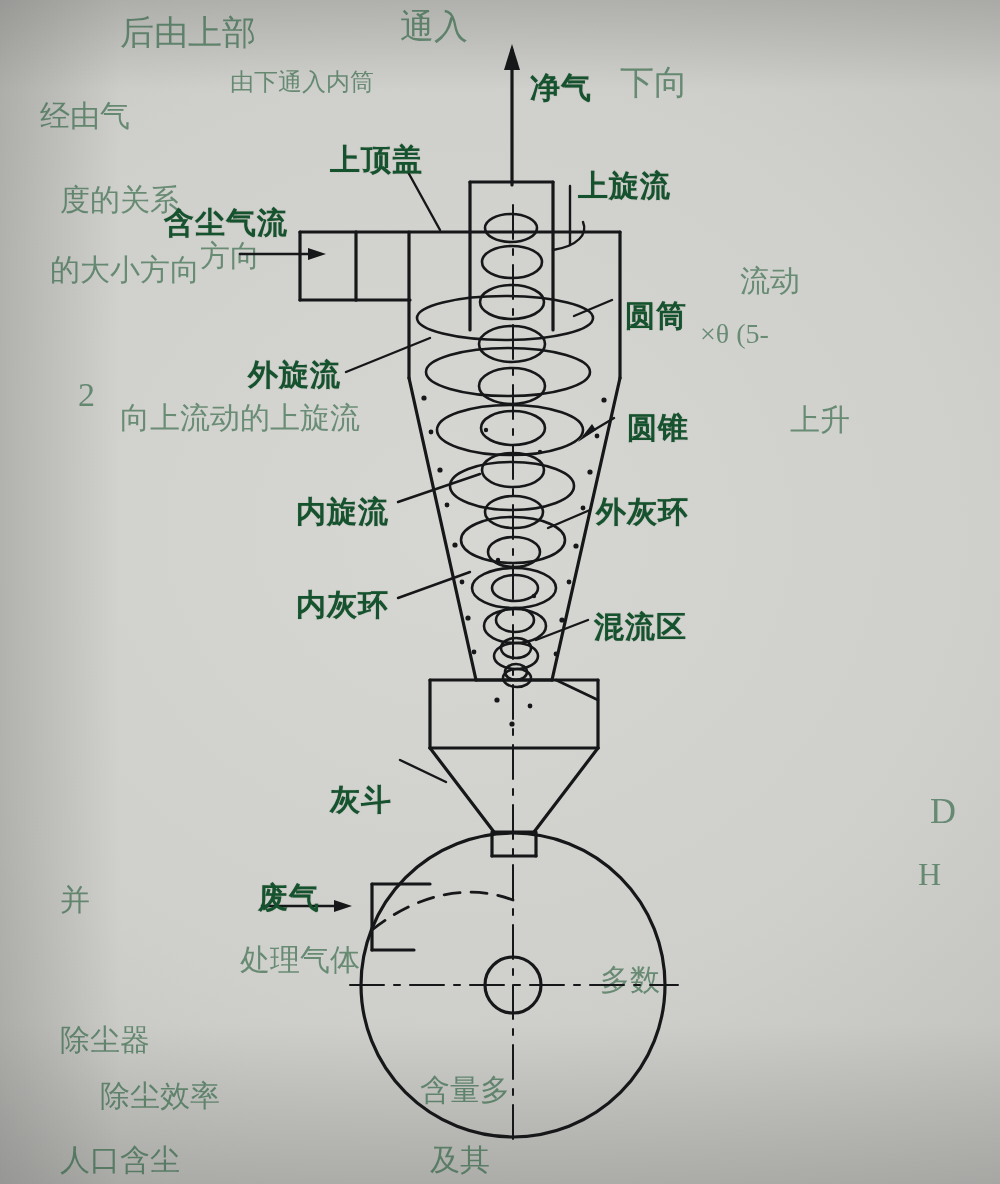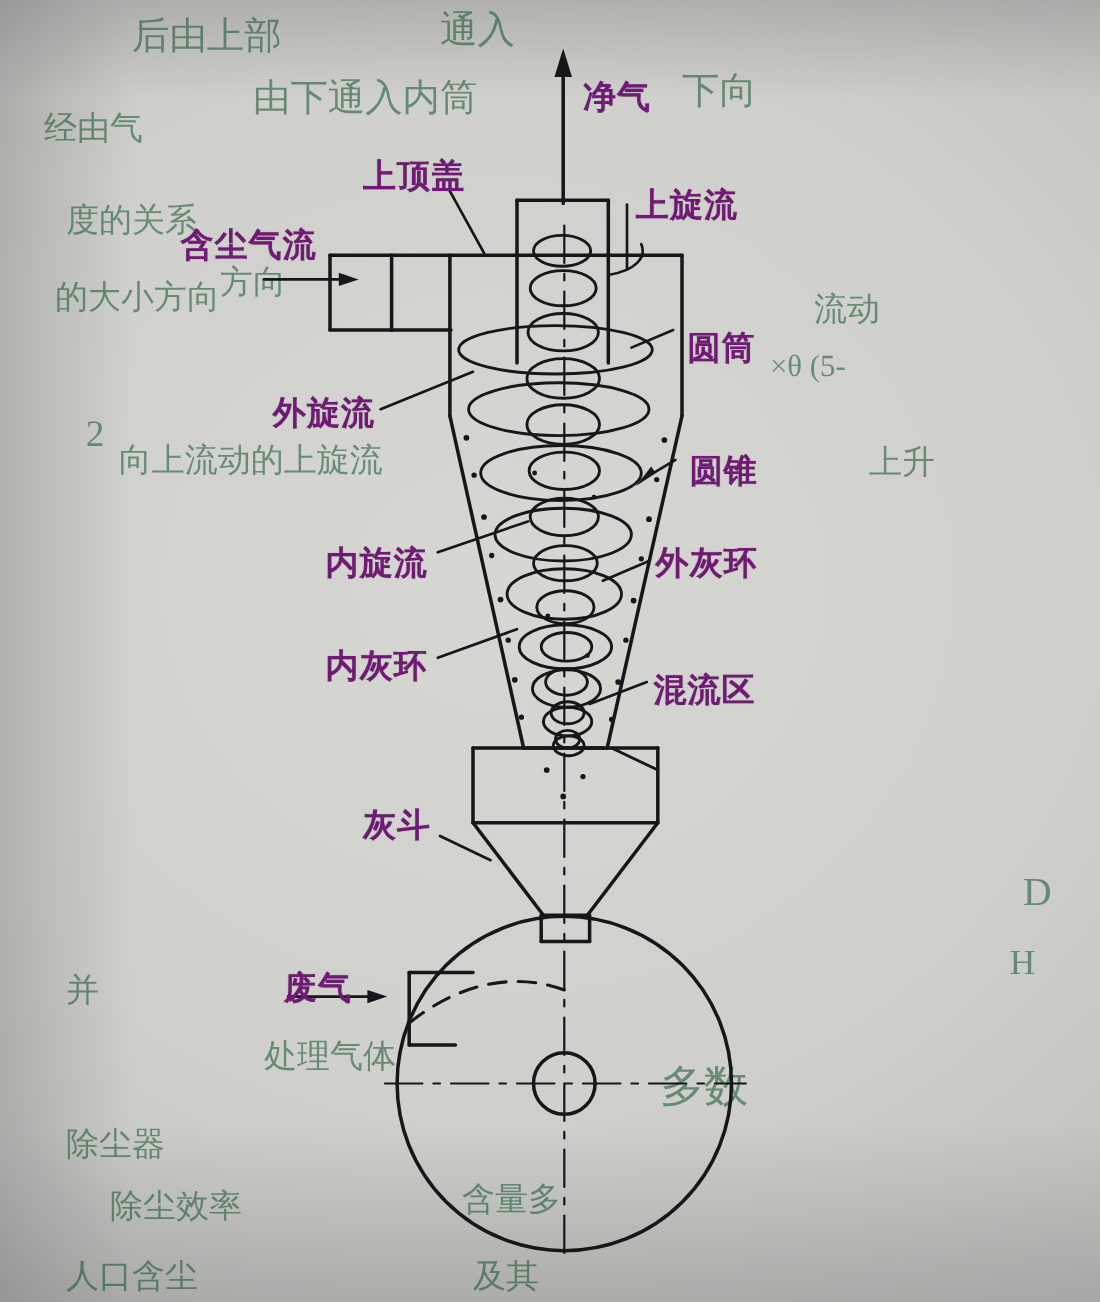--- a/index.html
+++ b/index.html
@@ -51,57 +51,57 @@
   svg.figure {
     position: absolute;
     left: 0;
     top: 0;
     width: 1000px;
     height: 1184px;
   }
 
   .lbl {
     position: absolute;
-    color: #701a75;
+    color: #14532d;
     font-family: "DejaVu Sans", "Liberation Sans", sans-serif;
     font-weight: 700;
     font-size: 30px;
     letter-spacing: 1px;
     white-space: nowrap;
     text-shadow: 0 0 1px rgba(20,20,20,0.35);
   }
 </style>
 </head>
 <body>
 
 <div id="page">
   <div class="paper"></div>
   <div class="paper-shade-left"></div>
   <div class="paper-shade-top"></div>
   <div class="paper-shade-bottom"></div>
 
   <div id="bleed-layer">
       <div class="bleed" style="left: 120px; top: 10px; font-size: 34px;">后由上部</div>
       <div class="bleed" style="left: 400px; top: 4px; font-size: 34px;">通入</div>
-      <div class="bleed" style="left: 230px; top: 66px; font-size: 34px;">由下通入内筒</div>
+      <div class="bleed" style="left: 230px; top: 66px; font-size: 24px;">由下通入内筒</div>
       <div class="bleed" style="left: 620px; top: 60px; font-size: 34px;">下向</div>
       <div class="bleed" style="left: 40px; top: 96px; font-size: 30px;">经由气</div>
       <div class="bleed" style="left: 60px; top: 180px; font-size: 30px;">度的关系</div>
       <div class="bleed" style="left: 200px; top: 236px; font-size: 30px;">方向</div>
       <div class="bleed" style="left: 740px; top: 226px; font-size: 30px; margin-top: 35px;">流动</div>
       <div class="bleed" style="left: 50px; top: 250px; font-size: 30px;">的大小方向</div>
       <div class="bleed" style="left: 700px; top: 318px; font-size: 28px;">×θ  (5-</div>
       <div class="bleed" style="left: 78px; top: 376px; font-size: 34px;">2</div>
-      <div class="bleed" style="left: 108px; top: 398px; font-size: 30px;">向上流动的上旋流</div>
+      <div class="bleed" style="left: 120px; top: 398px; font-size: 30px;">向上流动的上旋流</div>
       <div class="bleed" style="left: 790px; top: 400px; font-size: 30px;">上升</div>
       <div class="bleed" style="left: 930px; top: 790px; font-size: 36px;">D</div>
       <div class="bleed" style="left: 918px; top: 856px; font-size: 32px;">H</div>
       <div class="bleed" style="left: 60px; top: 880px; font-size: 30px;">并</div>
       <div class="bleed" style="left: 240px; top: 940px; font-size: 30px;">处理气体</div>
-      <div class="bleed" style="left: 600px; top: 960px; font-size: 40px;">多数</div>
+      <div class="bleed" style="left: 600px; top: 960px; font-size: 30px;">多数</div>
       <div class="bleed" style="left: 60px; top: 1020px; font-size: 30px;">除尘器</div>
       <div class="bleed" style="left: 100px; top: 1076px; font-size: 30px;">除尘效率</div>
       <div class="bleed" style="left: 420px; top: 1070px; font-size: 30px;">含量多</div>
       <div class="bleed" style="left: 60px; top: 1140px; font-size: 30px;">人口含尘</div>
       <div class="bleed" style="left: 430px; top: 1140px; font-size: 30px; text-align: right;">及其</div>
     </div>
 
   <svg class="figure" viewBox="0 0 1000 1184">
     <g fill="none" stroke="#151719" stroke-width="3.2" stroke-linecap="round" stroke-linejoin="round">
 
@@ -254,16 +254,16 @@
       <div class="lbl" style="left: 330px; top: 140px;">上顶盖</div>
       <div class="lbl" style="left: 578px; top: 166px;">上旋流</div>
       <div class="lbl" style="left: 164px; top: 203px;">含尘气流</div>
       <div class="lbl" style="left: 625px; top: 296px;">圆筒</div>
       <div class="lbl" style="left: 248px; top: 355px;">外旋流</div>
       <div class="lbl" style="left: 627px; top: 408px;">圆锥</div>
       <div class="lbl" style="left: 296px; top: 492px;">内旋流</div>
       <div class="lbl" style="left: 596px; top: 492px;">外灰环</div>
       <div class="lbl" style="left: 296px; top: 585px;">内灰环</div>
       <div class="lbl" style="left: 594px; top: 607px;">混流区</div>
-      <div class="lbl" style="left: 330px; top: 730px;">灰斗</div>
+      <div class="lbl" style="left: 330px; top: 780px;">灰斗</div>
       <div class="lbl" style="left: 258px; top: 878px;">废气</div>
     </div>
 </div>
 
 </body></html>

